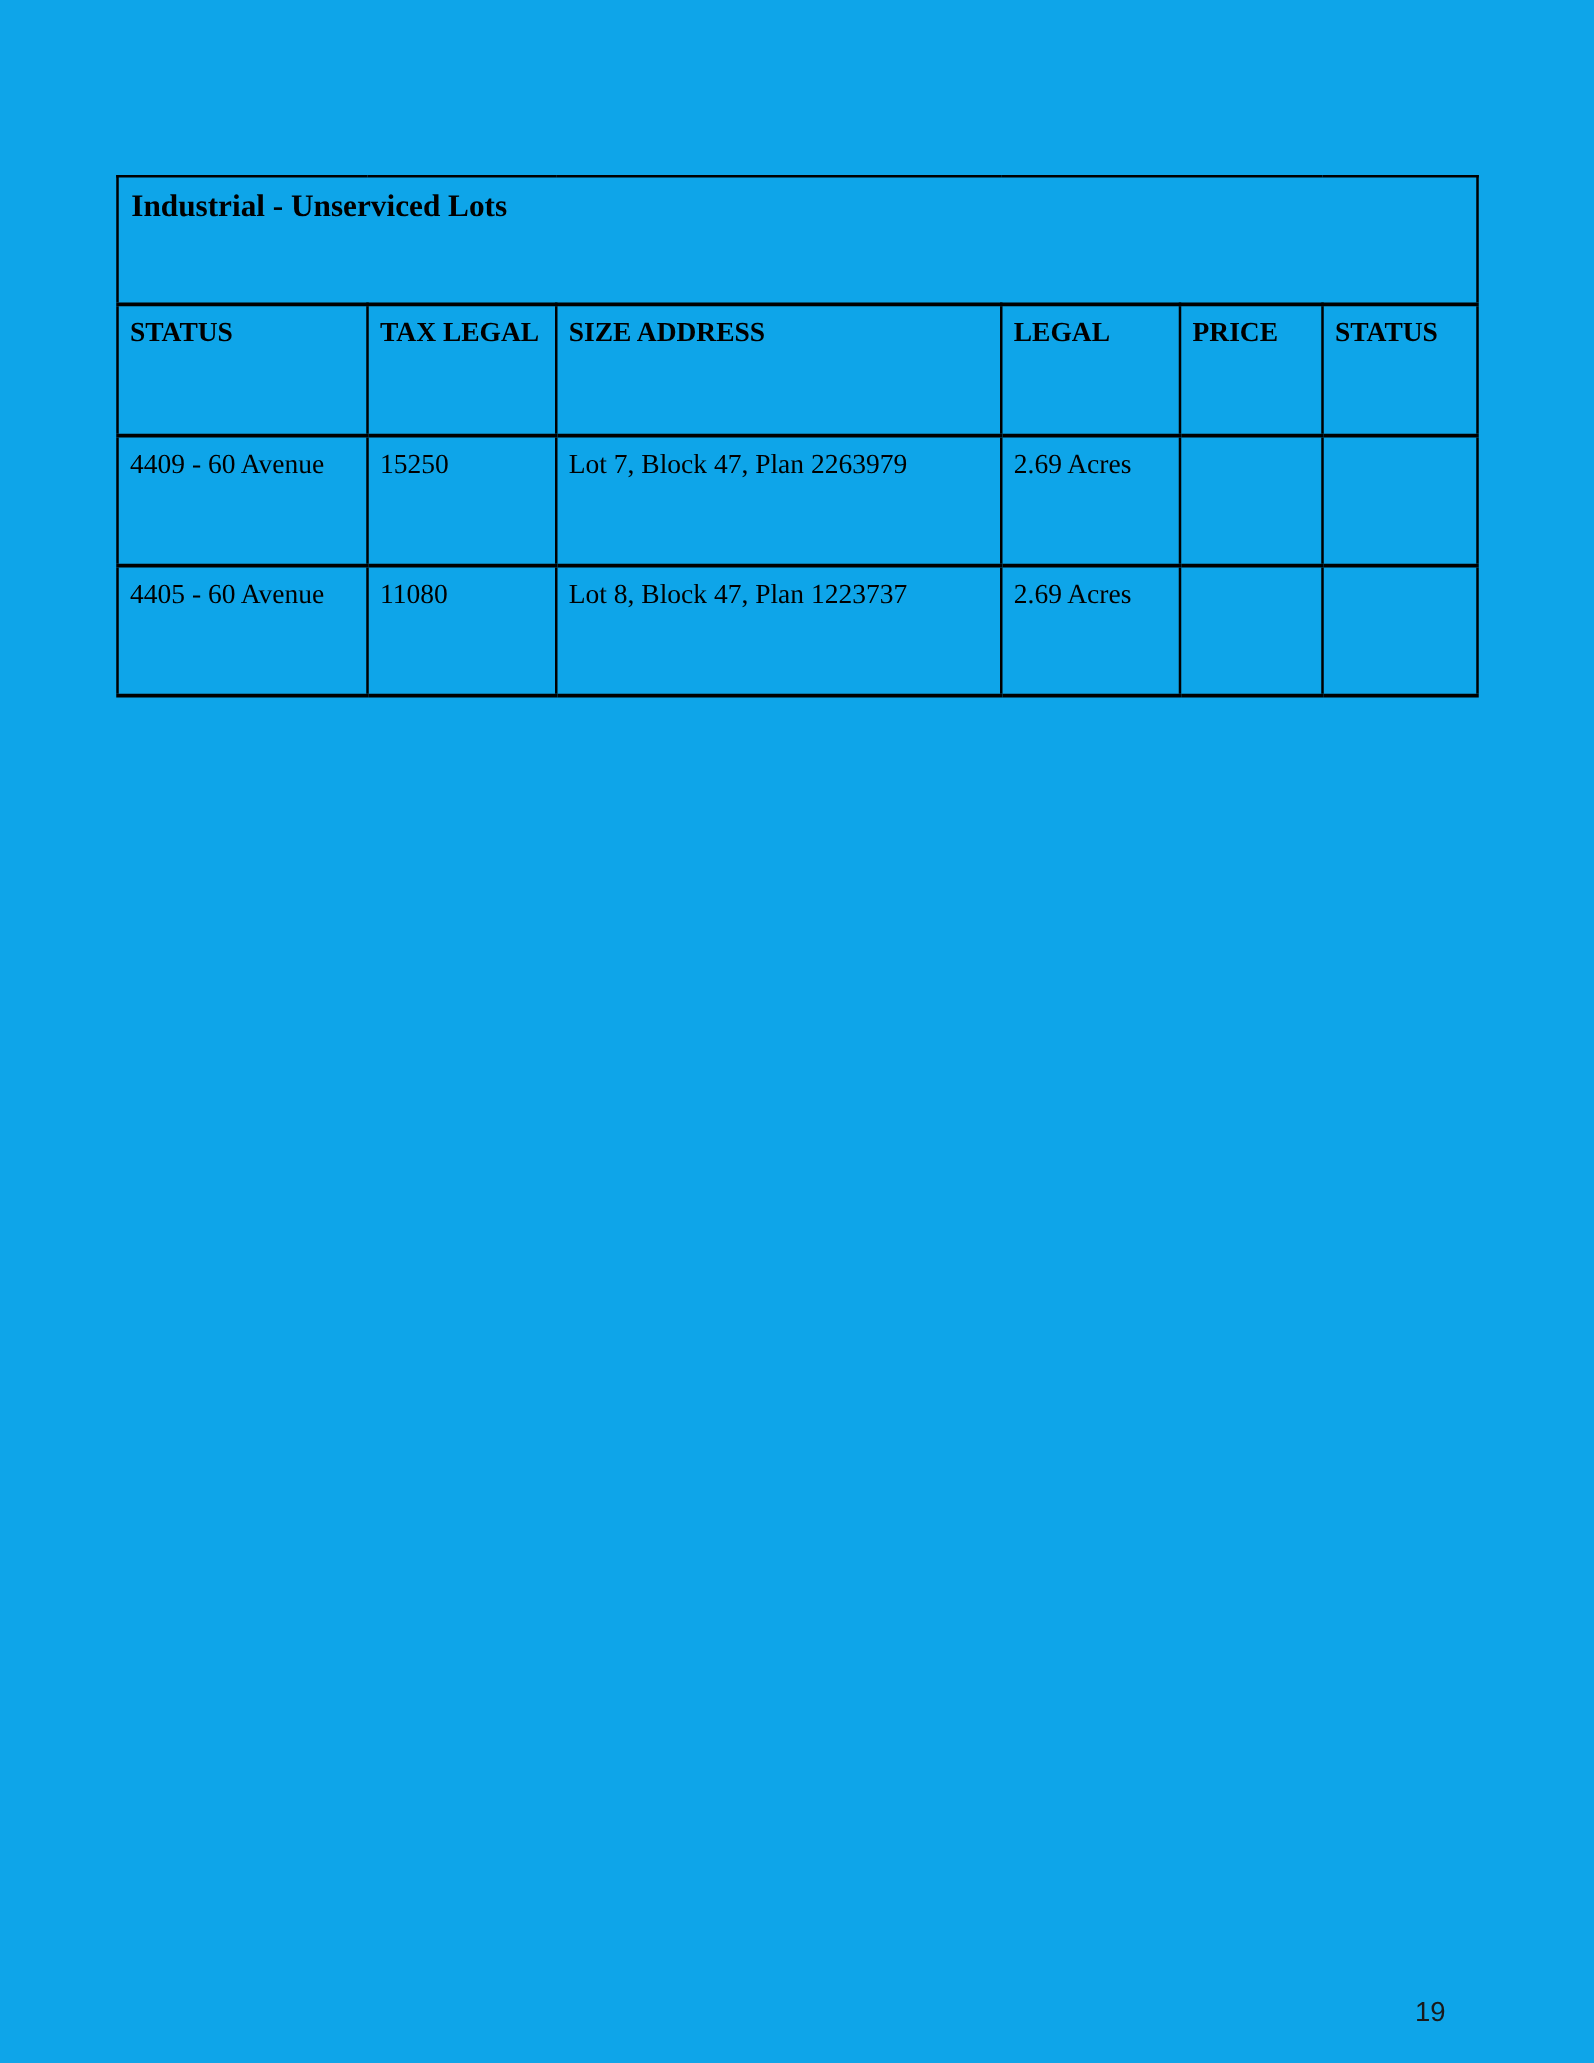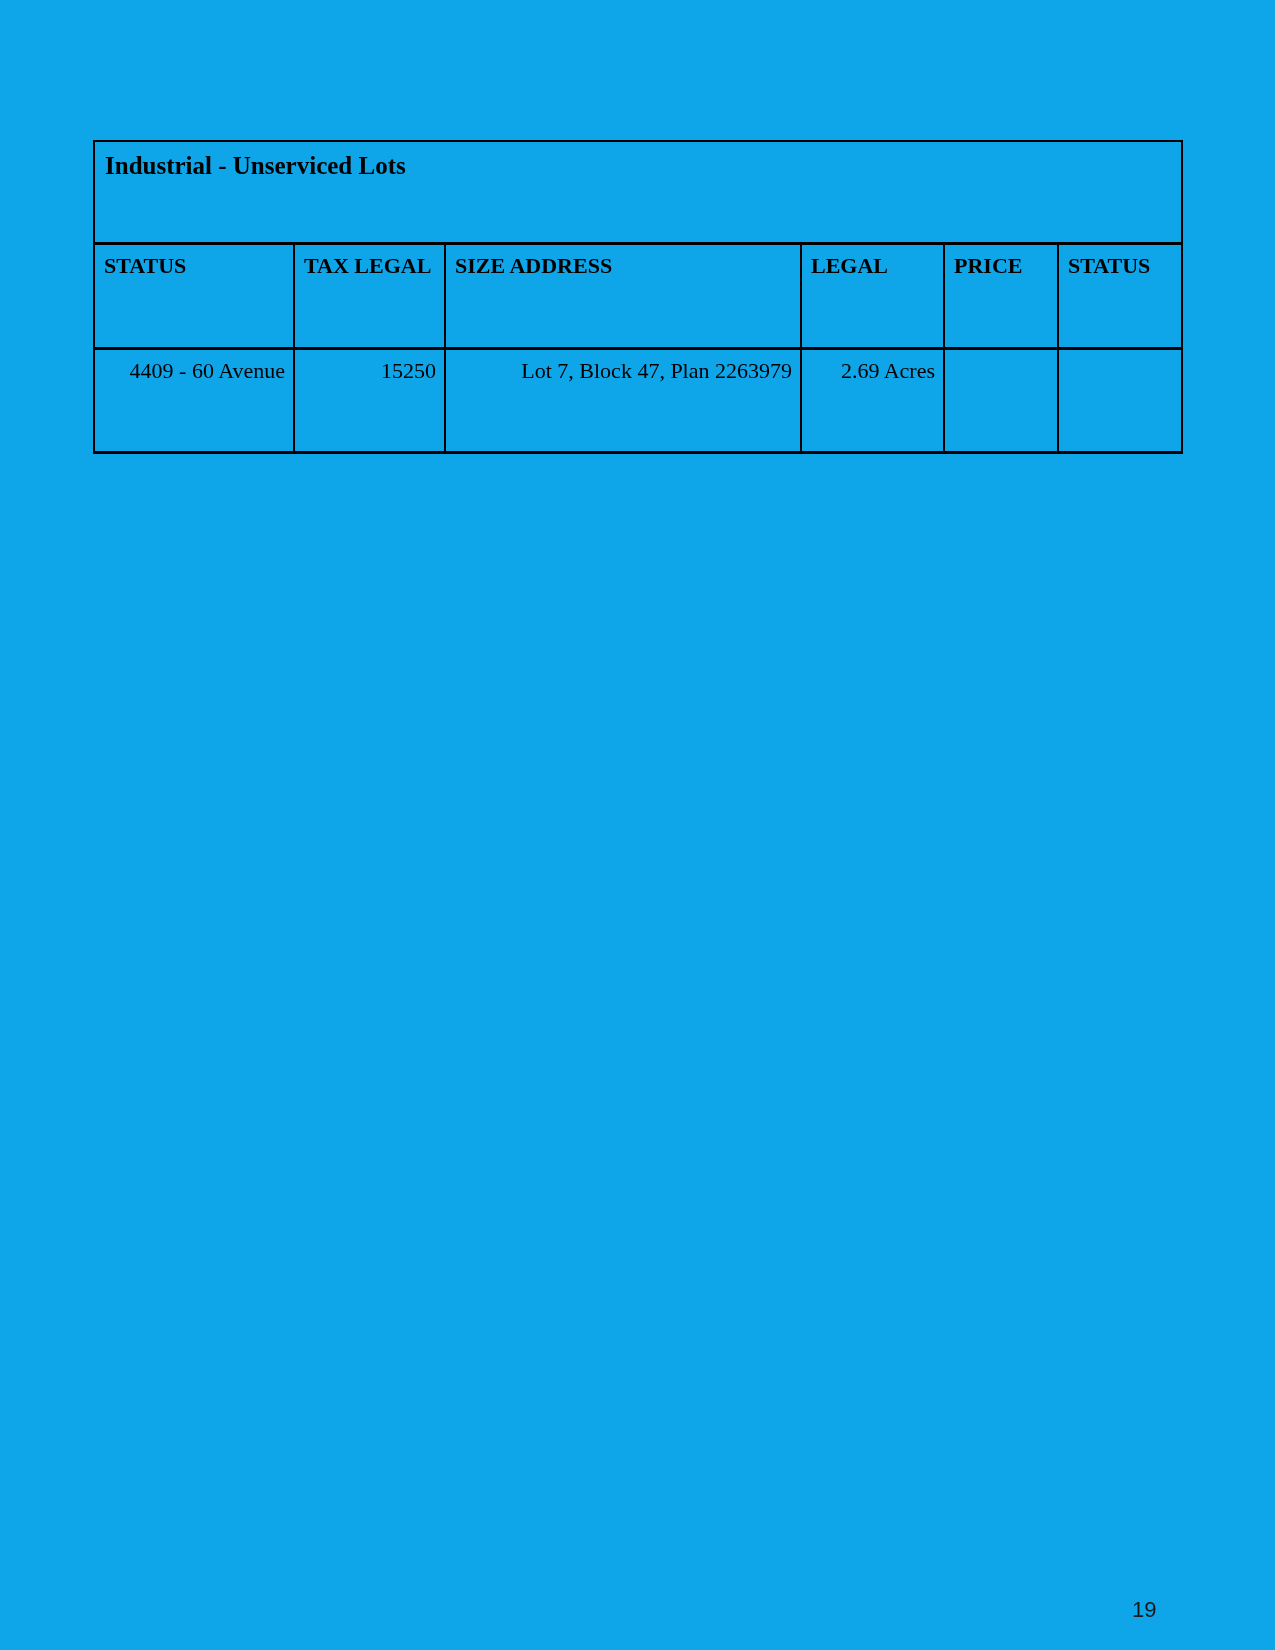--- a/index.html
+++ b/index.html
@@ -45,21 +45,20 @@
     padding-top: 10px;
     padding-left: 10px;
   }
   tr.header-row th {
     font-weight: bold;
     height: 86px;
   }
   tr.data-row td {
     font-weight: normal;
     height: 85px;
-    text-align: right;
   }
   .page-number {
     position: absolute;
     left: 1132px;
     top: 1597px;
     font-family: "Liberation Sans", sans-serif;
     font-size: 22px;
     color: #1a1a1a;
   }
 </style>
@@ -90,18 +89,26 @@
         <th>STATUS</th>
       </tr>
       <tr class="data-row">
         <td>4409 - 60 Avenue</td>
         <td>15250</td>
         <td>Lot 7, Block 47, Plan 2263979</td>
         <td>2.69 Acres</td>
         <td></td>
         <td></td>
       </tr>
+      <tr class="data-row">
+        <td>4405 - 60 Avenue</td>
+        <td>11080</td>
+        <td>Lot 8, Block 47, Plan 1223737</td>
+        <td>2.69 Acres</td>
+        <td></td>
+        <td></td>
+      </tr>
     </tbody>
   </table>
 
   <div class="page-number">19</div>
 
 </div>
 
 </body></html>

